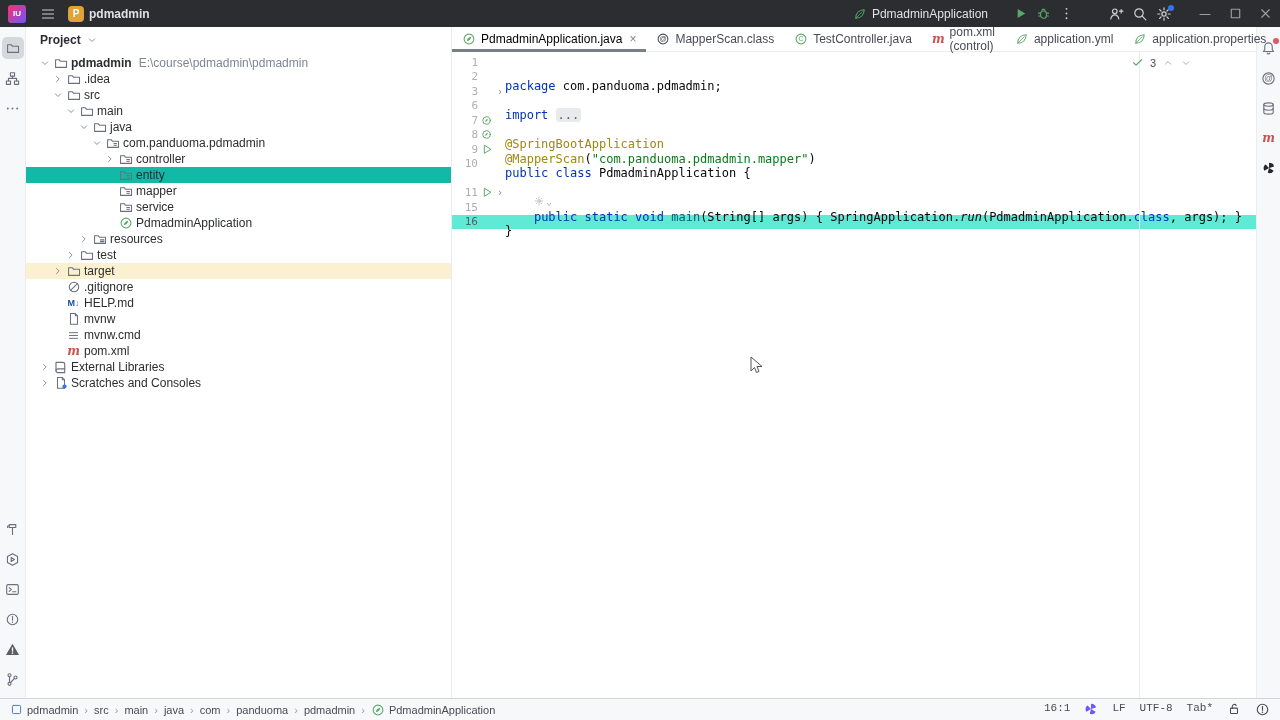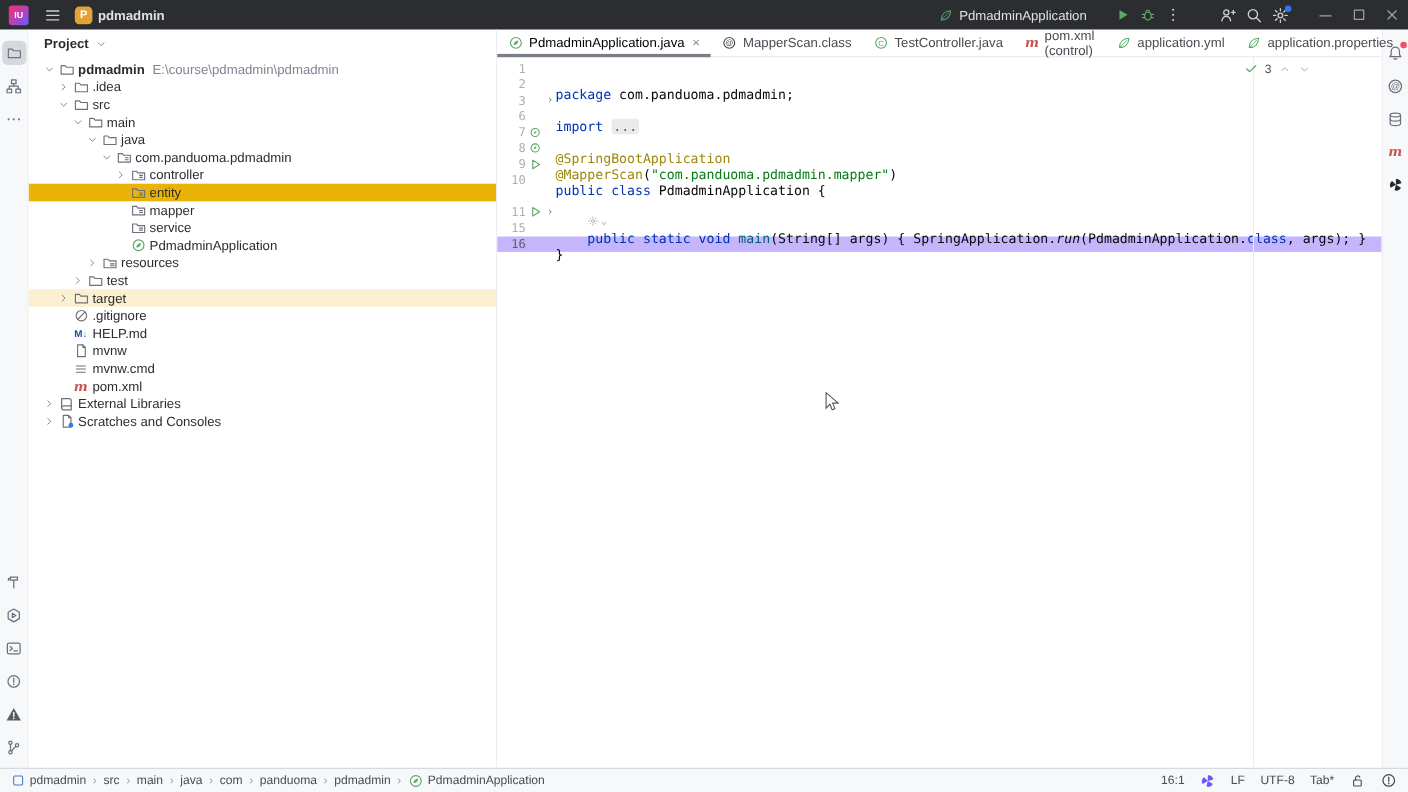--- a/index.html
+++ b/index.html
@@ -44,36 +44,36 @@
   .proj-header { height:26px; display:flex; align-items:center; gap:5px; padding-left:14px;
                  font-weight:bold; color:#2B2D30; }
   .proj-header .icon { color:#818594; }
   .tree { padding-top:2px; }
   .tree-row { height:16px; display:flex; align-items:center; white-space:nowrap; cursor:default; }
   .tree-row .chev { width:14px; display:inline-flex; justify-content:center; color:#818594; flex:none; }
   .tree-row .ticon { width:17px; display:inline-flex; justify-content:center; color:#6C707E; flex:none; }
   .tree-row .lbl { padding-left:2px; }
   .tree-row .lbl.b { font-weight:bold; }
   .tree-row .extra { color:#818594; padding-left:7px; }
-  .tree-row.sel { background:#eab308; }
+  .tree-row.sel { background:#14b8a6; }
   .tree-row.hl  { background:#FBF1D1; }
 
   
   .editor-area { width:804px; display:flex; flex-direction:column; background:#fff; position:relative; }
   .tabrow { height:25px; border-bottom:1px solid #EBECF0; display:flex; align-items:stretch;
             font-size:12px; color:#494B52; }
   .tab { display:flex; align-items:center; gap:5px; padding:0 10px; position:relative; cursor:default; }
   .tab .tclose { color:#818594; font-size:12px; margin-left:2px; }
   .tab.active { color:#000; }
   .tab.active::after { content:""; position:absolute; left:0; right:0; bottom:-1px; height:3px; background:#7A7E85; }
 
   .editor { position:relative; flex:1; font-family:"DejaVu Sans Mono", monospace; font-size:12px; overflow:hidden; }
   .code { padding-top:3px; }
   .code-line { height:14.5px; display:flex; align-items:center; white-space:pre; }
-  .code-line.caret { background:#c4b5fd; }
+  .code-line.caret { background:#5eead4; }
   .code-line .ln { width:26px; text-align:right; color:#ADAFB3; font-size:11px; flex:none; }
   .code-line.caret .ln { color:#5A5D63; }
   .code-line .gut { width:17px; display:inline-flex; justify-content:center; flex:none; }
   .code-line .fold { width:10px; color:#818594; font-size:10px; display:inline-flex; justify-content:center; flex:none; }
   .code-line .src { color:#080808;margin-top:48px; }
   .t-kw { color:#0033B3; }
   .t-ann { color:#9E880D; }
   .t-str { color:#067D17; }
   .t-m { color:#00627A; }
   .t-call { font-style:italic; }
@@ -84,21 +84,21 @@
              font-family:"Liberation Sans",sans-serif; font-size:11px; color:#494B52; }
   .inspect .chevs { color:#9DA0A8; display:flex; gap:6px; }
 
   
   .statusbar { position:absolute; bottom:0; left:0; right:0; height:22px; background:#F7F8FA;
                border-top:1px solid #D3D5DB; display:flex; align-items:center; font-size:11px;
                color:#494B52; padding:0 10px; }
   .crumbs { display:flex; align-items:center; gap:6px; }
   .crumbs .csep { color:#9DA0A8; }
   .crumbs .citem { display:flex; align-items:center; gap:4px; }
-  .sb-right { margin-left:auto; display:flex; align-items:center; gap:14px; }
+  .sb-right { margin-left:auto; display:flex; align-items:flex-start; gap:14px;font-family:Liberation Mono, monospace; }
   .sb-item { display:flex; align-items:center; }
 
   .cursor { position:absolute; left:750px; top:356px; pointer-events:none; }
   svg { display:block; }
 </style>
 </head>
 <body>
 
 <div class="app">
 

